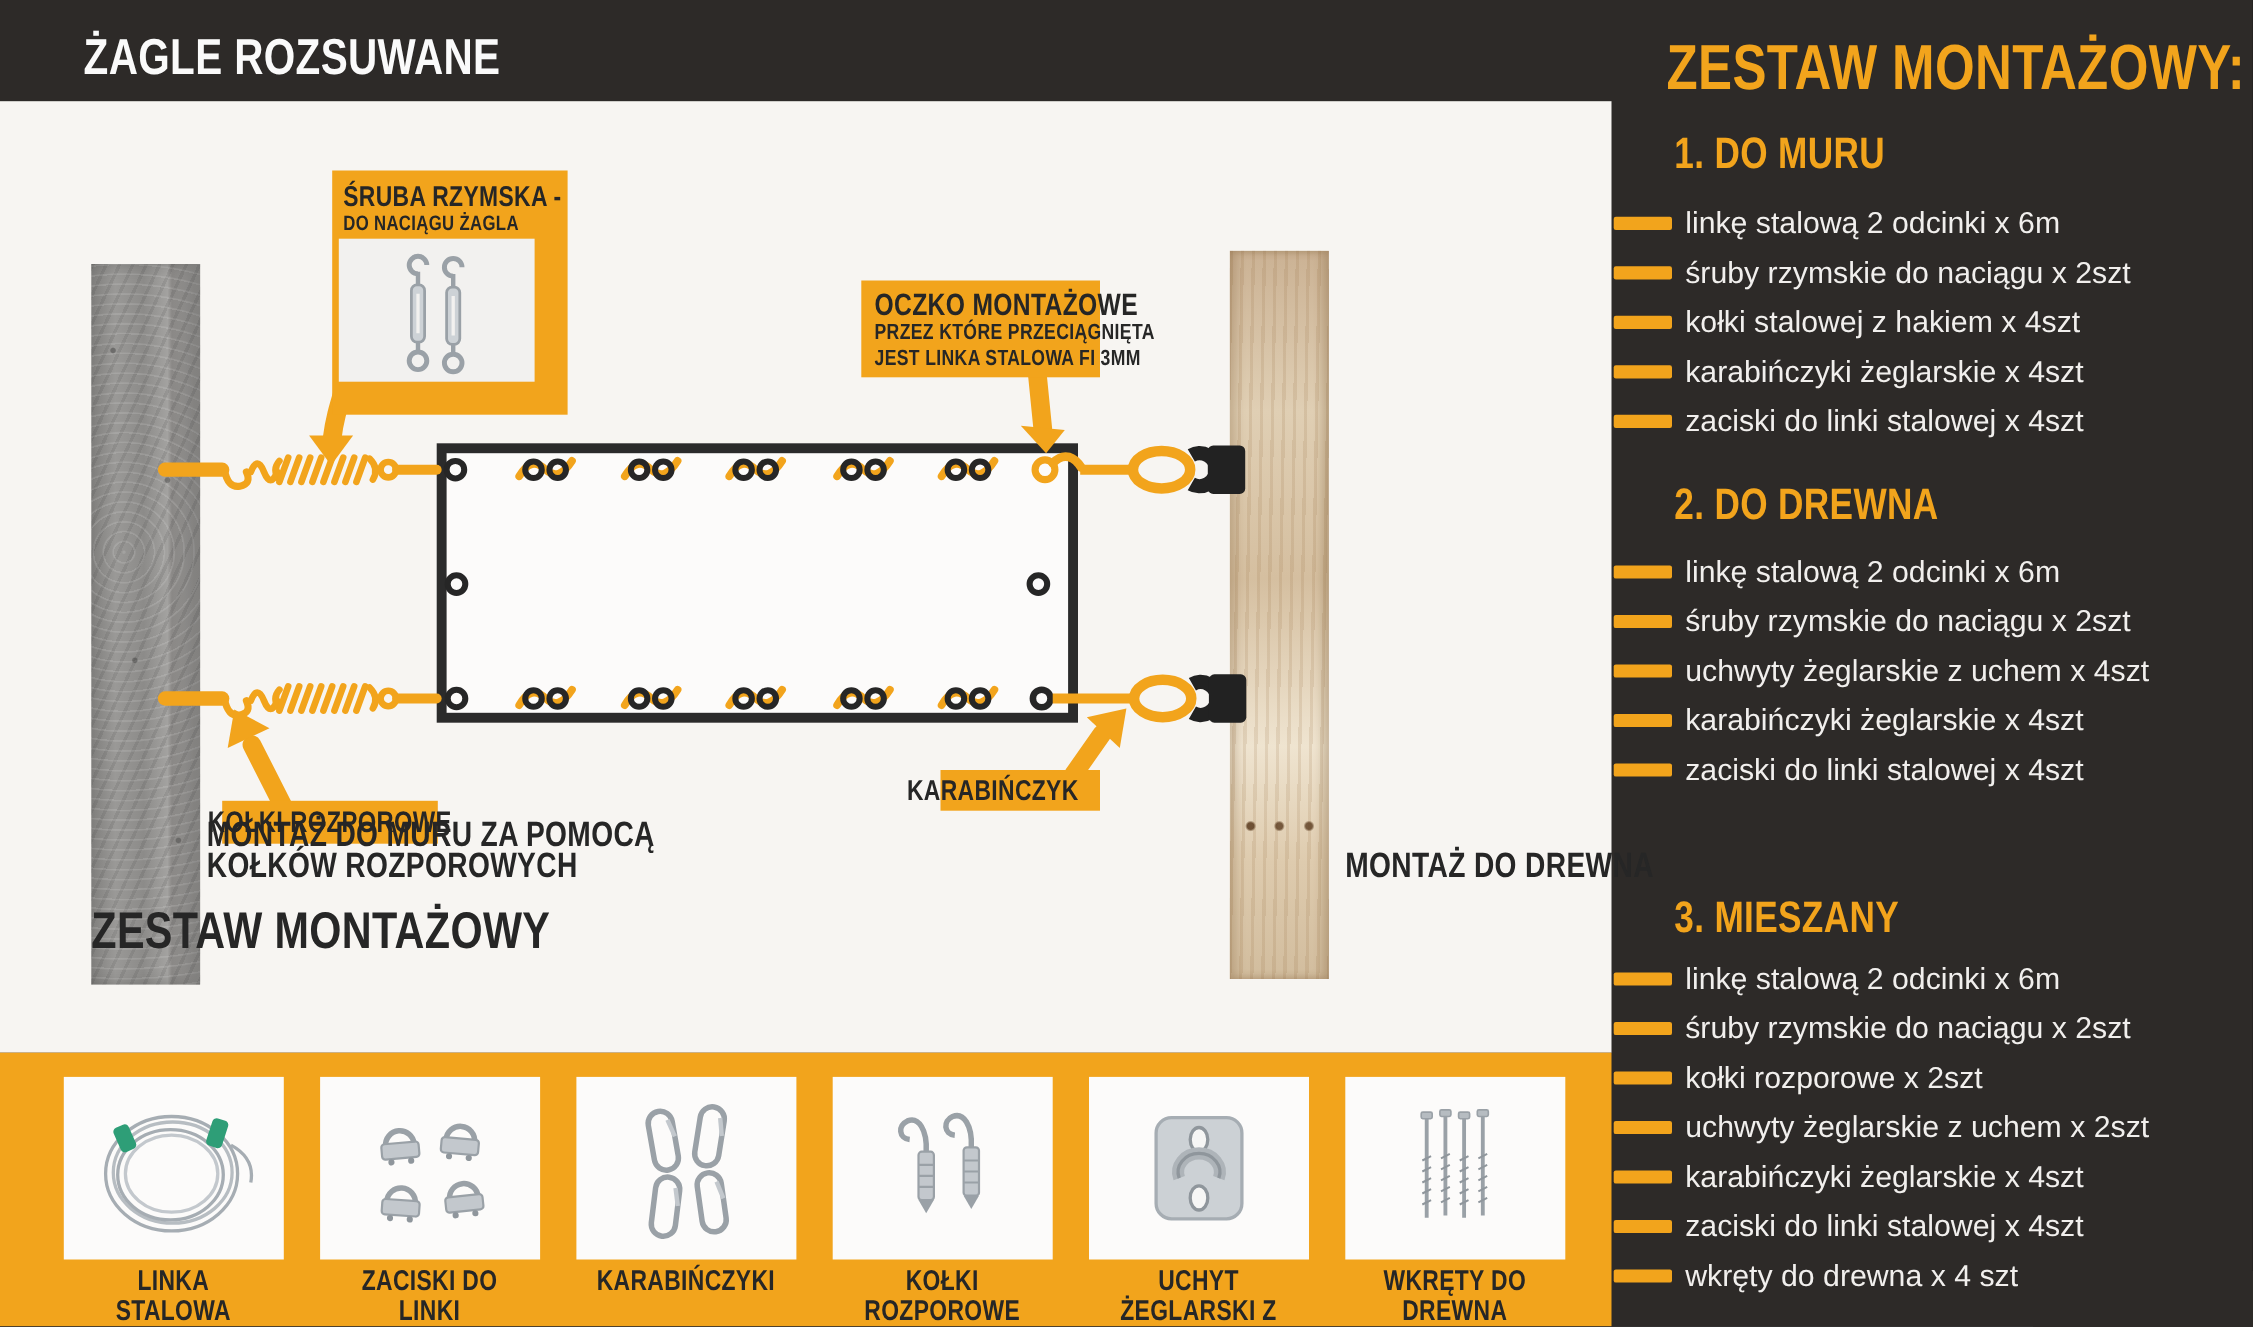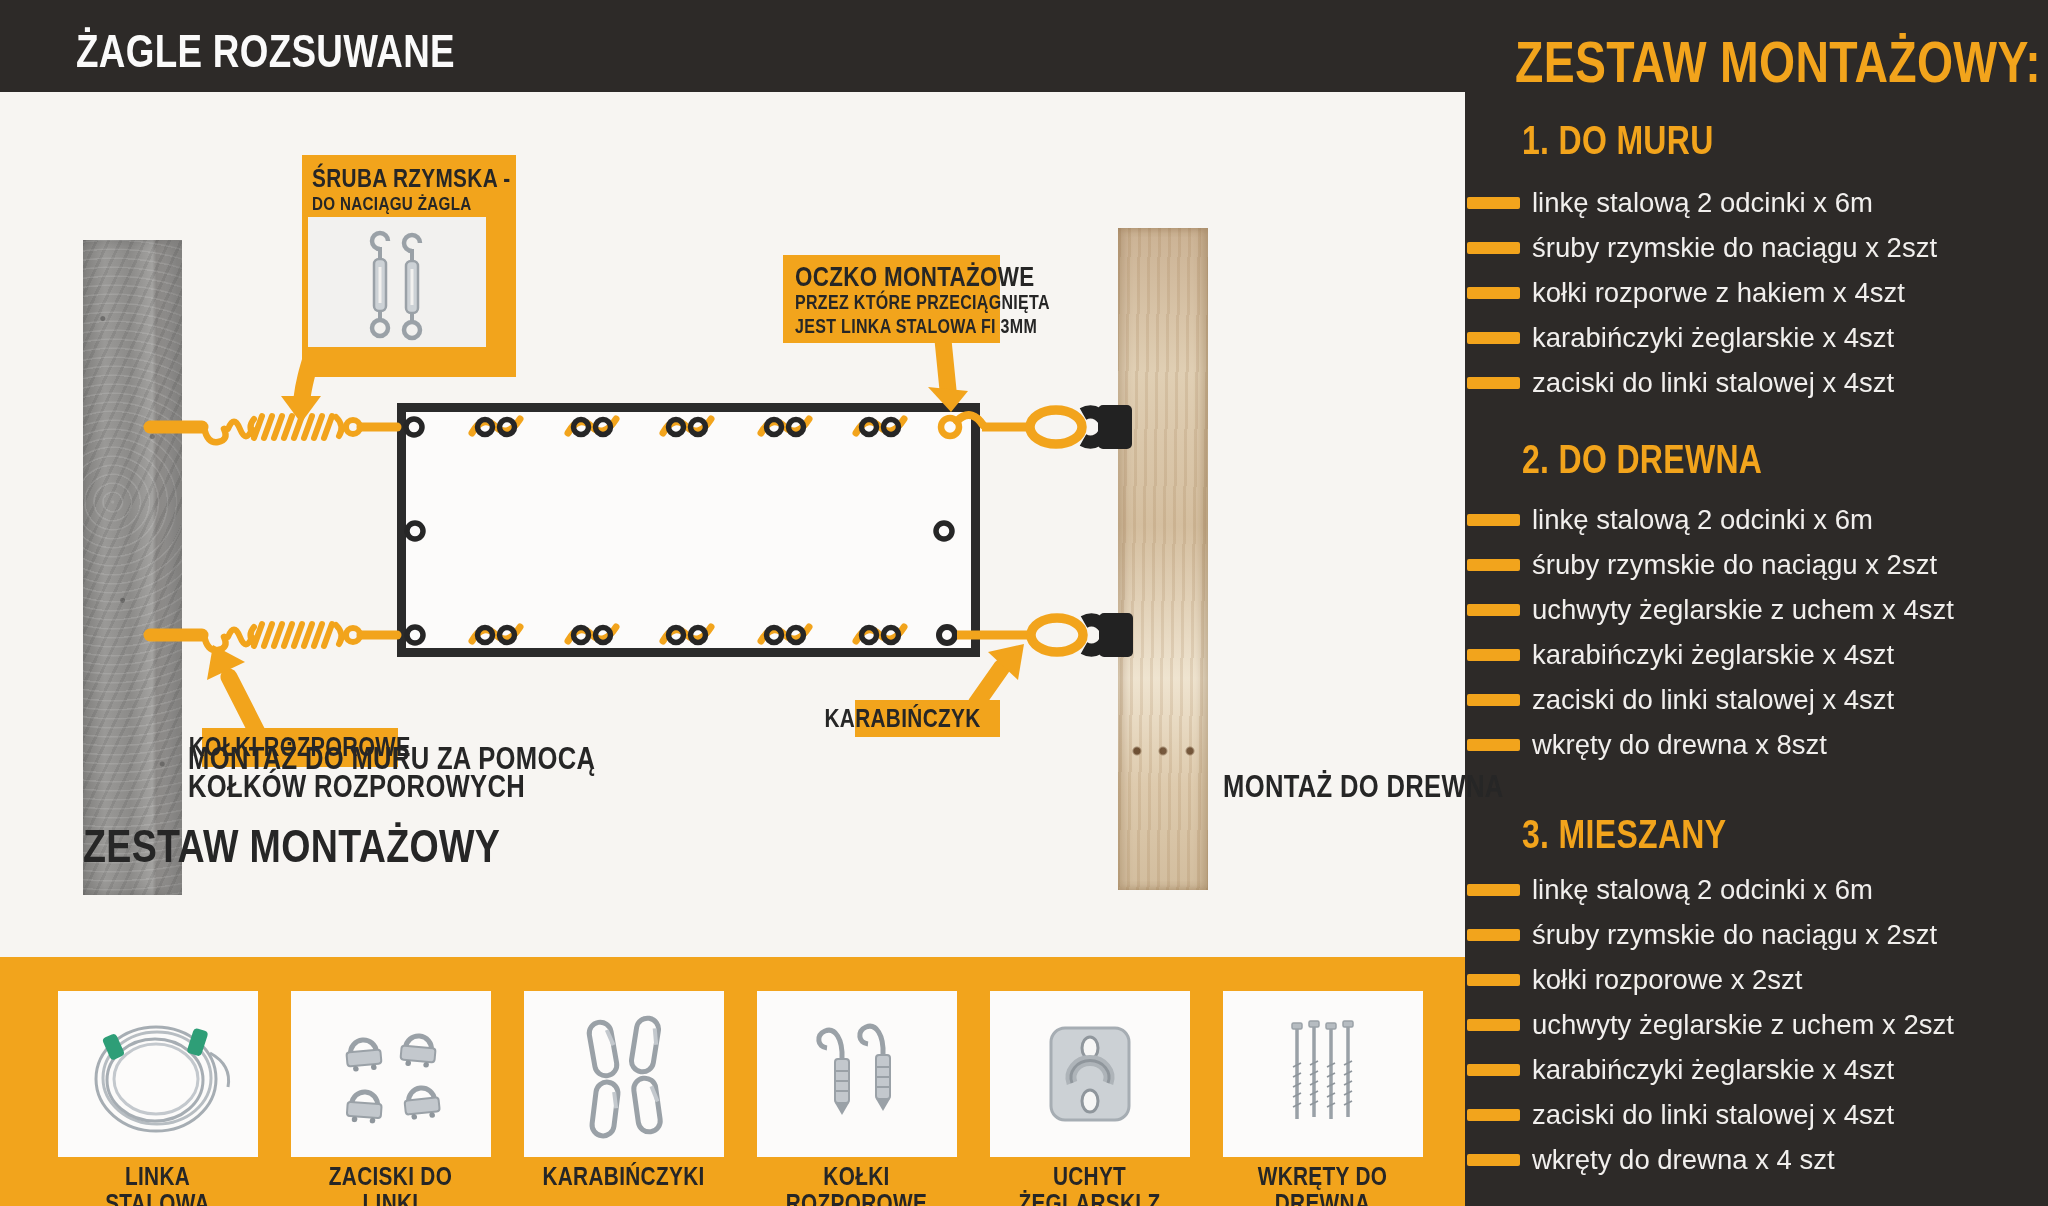--- a/index.html
+++ b/index.html
@@ -56,21 +56,21 @@
   #kolki-label{left:202px;top:728px;width:196px;height:39px;display:flex;align-items:center;justify-content:center;}
   #kolki-label span{font-size:27px;transform-origin:50% 50%;}
   #karab-label{left:855px;top:700px;width:145px;height:37px;display:flex;align-items:center;justify-content:flex-end;}
   #karab-label span{font-size:26px;transform-origin:50% 50%;}
   .caption{color:var(--ink);font-size:32px;line-height:28px;}
   #caption-mur{left:188px;top:744px;}
   #caption-drewno{left:1223px;top:772px;text-align:center;}
   #zestaw-title{left:83px;top:818px;color:var(--ink);font-size:47px;}
   
   #bottom{left:0;top:957px;width:1465px;height:249px;background:var(--acc);}
-  .pcard{position:absolute;top:34px;width:200px;}
+  .pcard{position:absolute;top:22px;width:200px;}
   .pphoto{width:200px;height:166px;background:var(--card);}
   .plabel{position:absolute;left:-8px;top:172px;width:215px;text-align:center;
           color:var(--ink);font-size:26px;line-height:27px;transform-origin:50% 0;}
   
   #sidebar{left:1465px;top:0;width:583px;height:1206px;}
   #sidebar-title{left:50px;top:28px;color:var(--acc);font-size:58px;}
   .sheading{color:var(--acc);font-size:40px;}
   .slist{position:absolute;left:67px;margin:0;padding:0;list-style:none;
          color:#F1EFED;font-size:27.5px;line-height:45px;}
   .slist li{position:relative;white-space:nowrap;}
@@ -352,33 +352,32 @@
     </div>
   </div>
 
   <div id="sidebar" class="abs">
     <div id="sidebar-title" class="abs cond">ZESTAW MONTAŻOWY:</div>
 
     <div id="h1" class="abs cond sheading">1. DO MURU</div>
     <ul id="l1" class="slist abs">
       <li>linkę stalową 2 odcinki x 6m</li>
       <li>śruby rzymskie do naciągu x 2szt</li>
-      <li>kołki rozporwe z hakiem x 4szt</li>
+      <li>kołki stalowej z hakiem x 4szt</li>
       <li>karabińczyki żeglarskie x 4szt</li>
       <li>zaciski do linki stalowej x 4szt</li>
     </ul>
 
     <div id="h2" class="abs cond sheading">2. DO DREWNA</div>
     <ul id="l2" class="slist abs">
       <li>linkę stalową 2 odcinki x 6m</li>
       <li>śruby rzymskie do naciągu x 2szt</li>
       <li>uchwyty żeglarskie z uchem x 4szt</li>
       <li>karabińczyki żeglarskie x 4szt</li>
       <li>zaciski do linki stalowej x 4szt</li>
-      <li>wkręty do drewna x 8szt</li>
     </ul>
 
     <div id="h3" class="abs cond sheading">3. MIESZANY</div>
     <ul id="l3" class="slist abs">
       <li>linkę stalową 2 odcinki x 6m</li>
       <li>śruby rzymskie do naciągu x 2szt</li>
       <li>kołki rozporowe x 2szt</li>
       <li>uchwyty żeglarskie z uchem x 2szt</li>
       <li>karabińczyki żeglarskie x 4szt</li>
       <li>zaciski do linki stalowej x 4szt</li>

